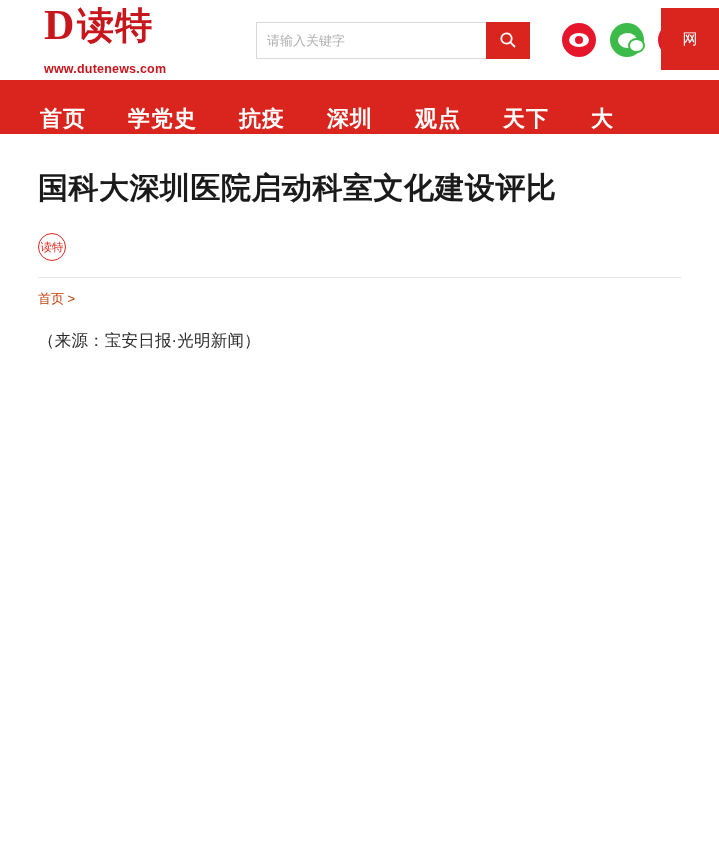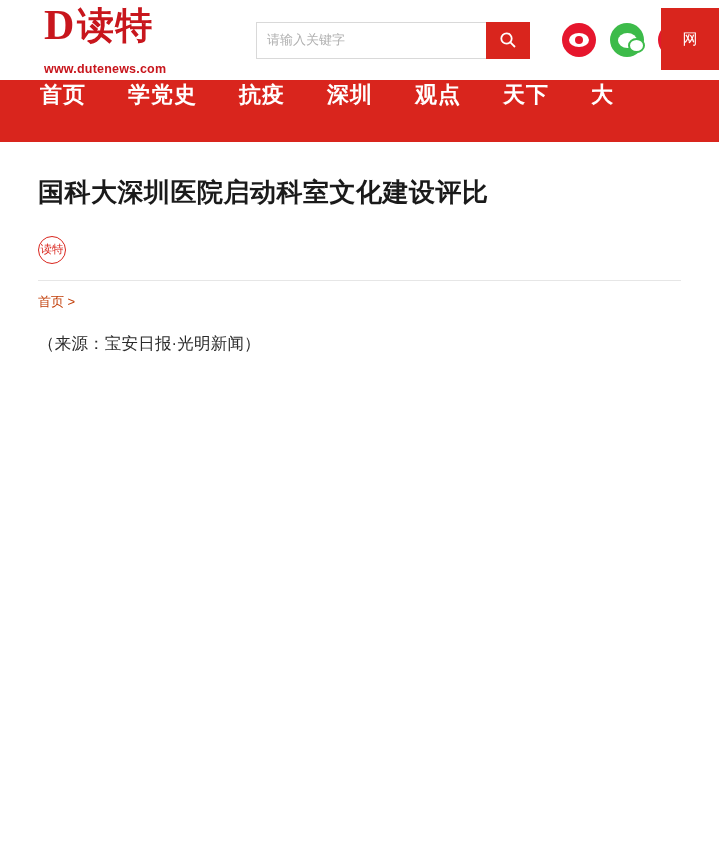--- a/index.html
+++ b/index.html
@@ -61,21 +61,21 @@
   }
   .search-input {
     width: 230px;
     height: 37px;
     border: 1px solid #d9d9d9;
     border-right: none;
     outline: none;
     padding: 0 10px;
     font-size: 13px;
     color: #333;
-    font-family: Liberation Serif, serif;
+    font-family: Liberation Sans, sans-serif;
     background: #fff;
   }
   .search-input::placeholder { color: #b0b0b0; }
   .search-btn {
     width: 44px;
     height: 37px;
     background: #d9251d;
     border: none;
     cursor: pointer;
     display: flex;
@@ -145,43 +145,43 @@
     font-size: 15px;
     display: flex;
     align-items: center;
     justify-content: center;
     overflow: hidden;
   }
 
   
   .nav {
     background: #d9251d;
-    height: 62px;
-    display: flex;
-    align-items: flex-start;
+    height: 54px;
+    display: flex;
+    align-items: flex-end;
     padding-left: 40px;
     overflow: hidden;
   }
   .nav-item {
     color: #ffffff;
     font-size: 22px;
     font-weight: bold;
     margin-right: 42px;
     white-space: nowrap;
     cursor: pointer;
     letter-spacing: 1px;
   }
   .nav-item.cut { margin-right: 0; }
 
   
   .article {
     padding: 34px 38px 0 38px;
   }
   .title {
-    font-size: 26px;
+    font-size: 30px;
     font-weight: bold;
     color: #1a1a1a;
     letter-spacing: 0.5px;
     margin: 0 0 26px 0;
     line-height: 1.3;
   }
   .meta {
     display: flex;
     align-items: center;
     gap: 10px;

